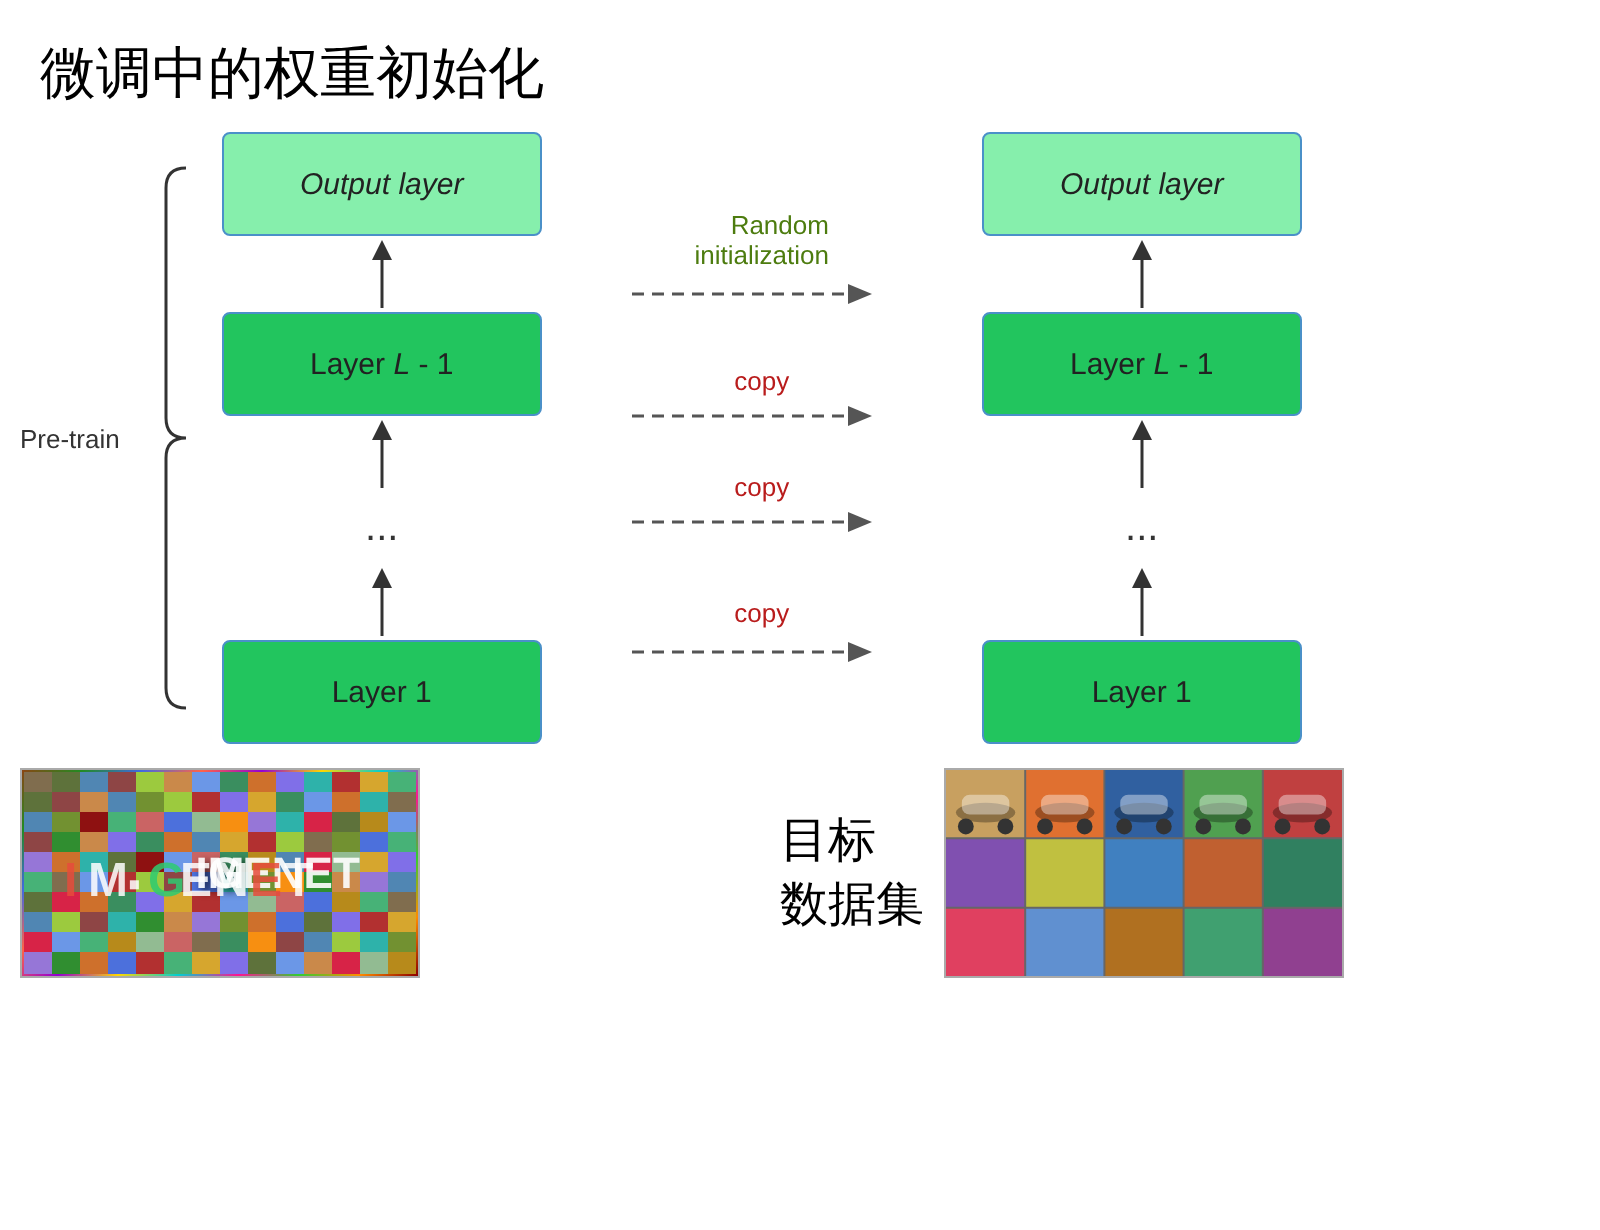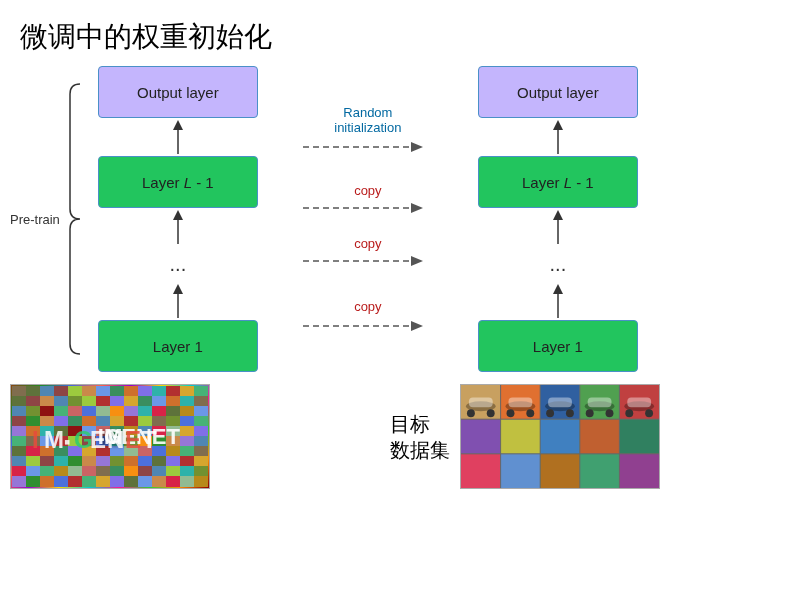--- a/index.html
+++ b/index.html
@@ -28,21 +28,21 @@
       display: flex;
       align-items: center;
       font-size: 13px;
       color: #333;
       margin-right: 4px;
       position: relative;
     }
     .pre-train-text {
       writing-mode: horizontal-tb;
       font-size: 13px;
-      margin-right: 6px;
+      margin-right: 19px;
     }
     .brace-svg {
       height: 280px;
       width: 18px;
     }
     
     .networks {
       display: flex;
       flex-direction: row;
       align-items: center;
@@ -62,21 +62,22 @@
       border: 1.5px solid #4a90c8;
       border-radius: 4px;
       display: flex;
       align-items: center;
       justify-content: center;
       font-size: 15px;
       color: #222;
       text-align: center;
     }
     .net-box.output-box {
-      background: #c4b5fd;
+      background: #86efac;
+      font-style: italic;
     }
     .arrow-up {
       width: 20px;
       height: 38px;
       display: flex;
       align-items: center;
       justify-content: center;
     }
     .dots-row {
       font-size: 20px;
@@ -96,22 +97,22 @@
       padding: 0 10px;
       position: relative;
     }
     .copy-label {
       font-size: 13px;
       color: #b91c1c;
       text-align: center;
     }
     .random-init-label {
       font-size: 13px;
-      color: #0369a1;
-      text-align: center;
+      color: #4d7c0f;
+      text-align: right;
       margin-bottom: 2px;
     }
     
     .bottom-section {
       display: flex;
       flex-direction: row;
       margin: 12px 10px 0 10px;
       gap: 0;
     }
     .source-area {
@@ -141,21 +142,21 @@
       position: relative;
       overflow: hidden;
     }
     .target-area {
       display: flex;
       flex-direction: row;
       align-items: center;
       width: 380px;
     }
     .target-label {
-      font-size: 20px;
+      font-size: 24px;
       color: #000;
       margin-right: 10px;
       white-space: nowrap;
       line-height: 1.3;
     }
     .cars-box {
       width: 200px;
       height: 105px;
       background: linear-gradient(135deg, #c0392b, #e67e22, #3498db, #2ecc71, #e74c3c, #f39c12);
       border: 1px solid #aaa;

